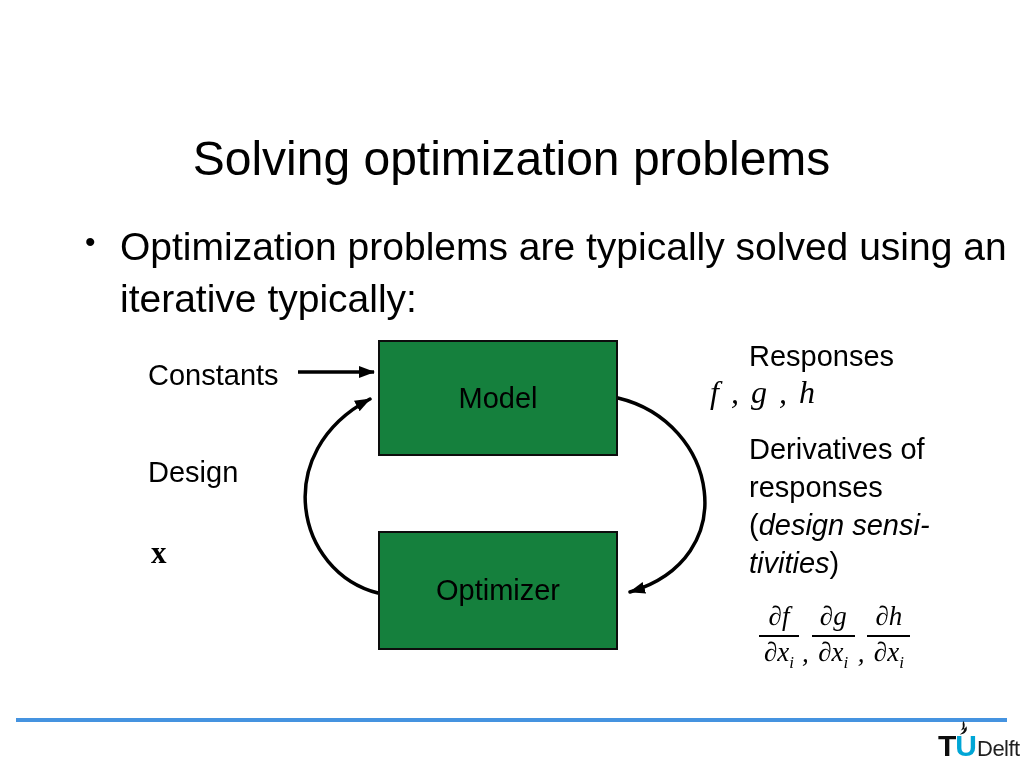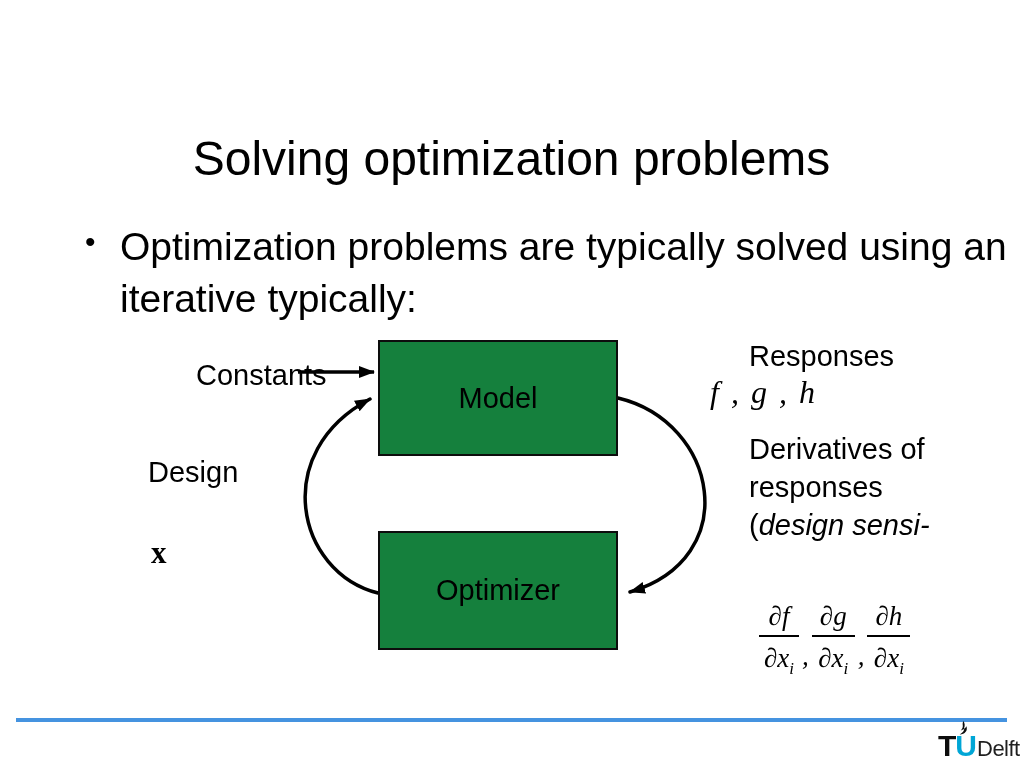--- a/index.html
+++ b/index.html
@@ -25,21 +25,21 @@
     font-size:30px; line-height:36px;
   }
   .bullet-text {
     left:120px; top:221px;
     font-size:39px; line-height:52px;
     white-space:nowrap;
   }
 
   .label-sans { font-size:29px; line-height:40px; white-space:nowrap; }
 
-  .constants { left:148px; top:355px;margin-left:48px; }
+  .constants { left:148px; top:355px; }
 
   .design-vars { left:148px; top:452px; line-height:41px; }
   .design-x {
     left:151px; top:535px;
     font-family:"Liberation Serif","DejaVu Serif",serif;
     font-weight:bold; font-size:31px;
   }
 
   .box {
     background:#15803d;
@@ -62,21 +62,21 @@
   .it { font-style:italic; }
 
   .fractions {
     left:757px; top:601px;
     display:flex; align-items:center;
     font-family:"Liberation Serif","DejaVu Serif",serif;
     font-style:italic; font-size:27px;
   }
   .frac { display:inline-block; text-align:center; margin:0 2px; }
   .frac .num { display:block; padding:0 8px 3px 8px; }
-  .frac .den { display:block; border-top:2.5px solid #000; padding:6px 5px 0 5px; white-space:nowrap; }
+  .frac .den { display:block; border-top:2.5px solid #000; padding:0 5px 0 5px; white-space:nowrap; }
   .frac .sub { font-size:17px; vertical-align:-7px; }
   .frac-sep { display:inline-block; transform:translateY(16px); margin:0 1px; }
 
   .arrows-svg { left:0; top:0; width:1023px; height:767px; pointer-events:none; }
 
   .footer-divider {
     left:16px; top:718px; width:991px; height:4px;
     background:#4593E0;
   }
 
@@ -129,20 +129,21 @@
   </div>
   <div class="abs design-x">x</div>
 
   <div class="abs responses-label">Responses</div>
   <div class="abs responses-math">f , g , h</div>
 
   <div class="abs derivatives">
     <div>Derivatives of</div>
     <div>responses</div>
     <div><span>(</span><span class="it">design sensi-</span></div>
+    <div><span class="it">tivities</span><span>)</span></div>
   </div>
 
   <div class="abs fractions">
     <span class="frac">
       <span class="num">∂f</span>
       <span class="den"><span>∂x</span><span class="sub">i</span></span>
     </span>
     <span class="frac-sep">,</span>
     <span class="frac">
       <span class="num">∂g</span>

